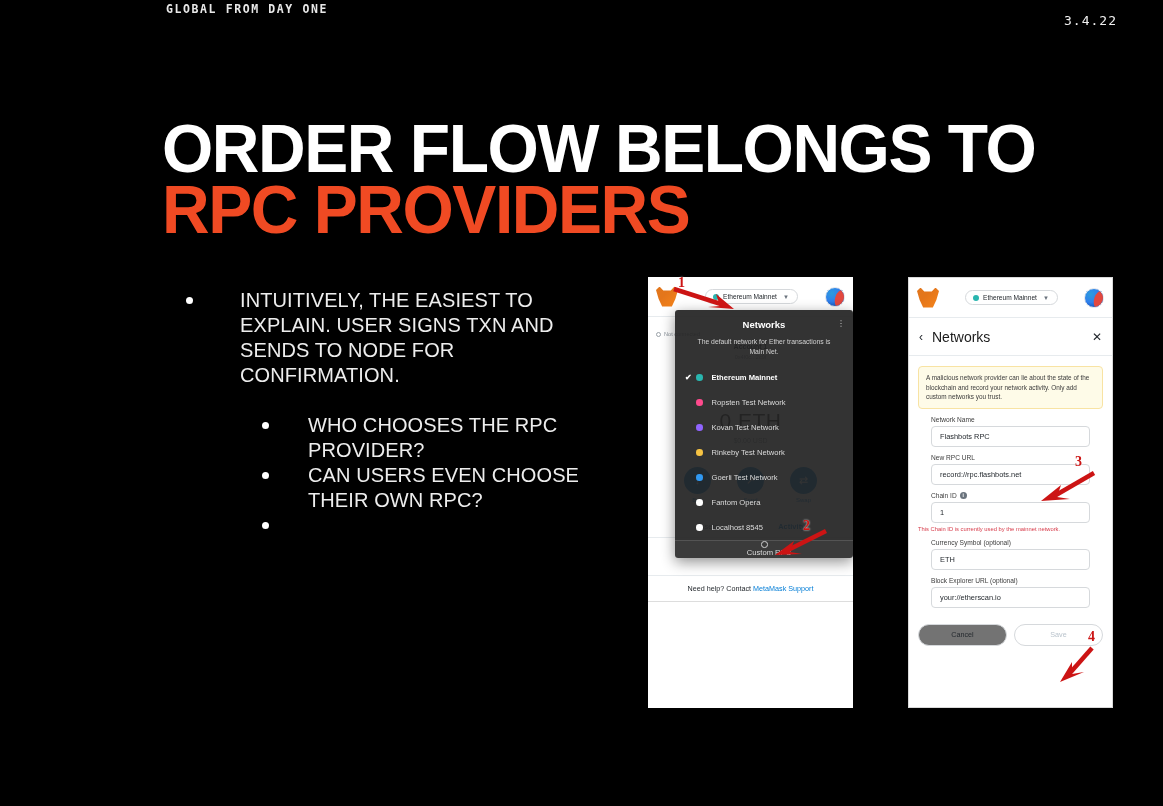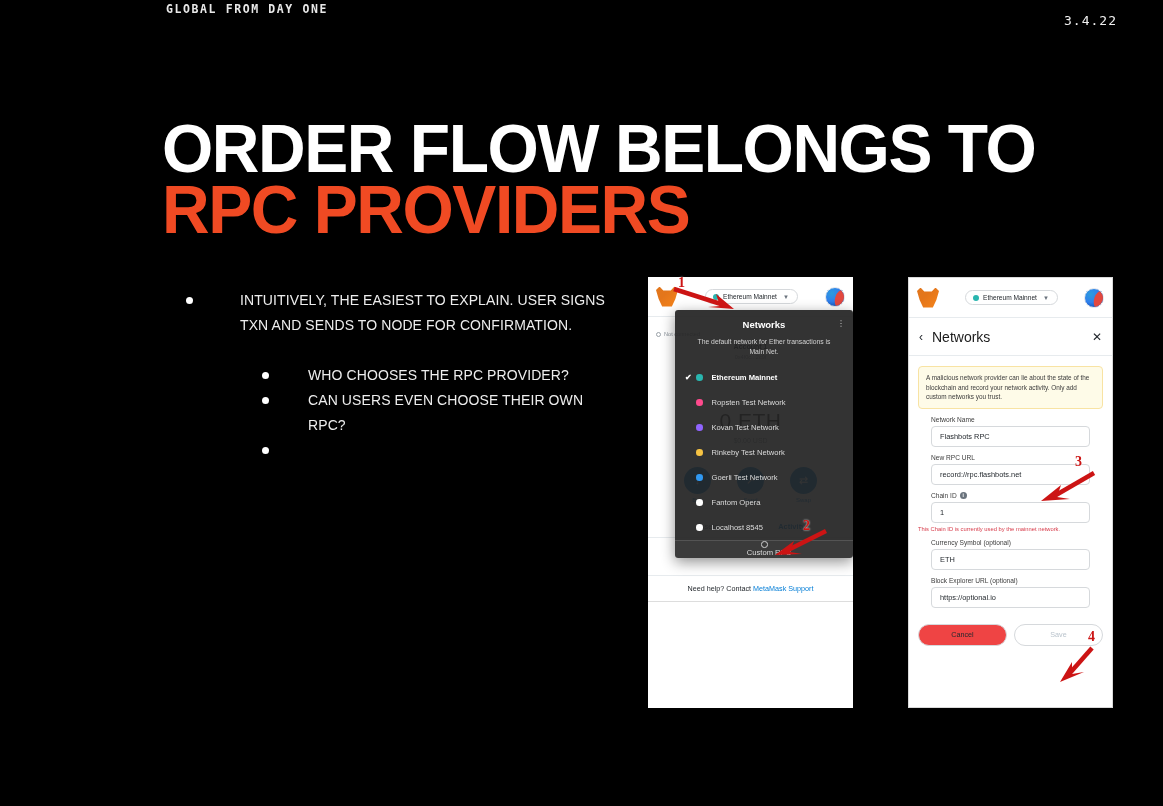--- a/index.html
+++ b/index.html
@@ -32,21 +32,21 @@
     font-weight: 700; font-size: 68px; line-height: 61px;
     letter-spacing: -1.5px;
     transform: scaleX(0.97); transform-origin: left top;
   }
   .title .l1 { color: #ffffff; display: block; }
   .title .l2 { color: #f04a23; display: block; }
 
   
   .body-copy {
     position: absolute; left: 186px; top: 288px; width: 430px;
-    color: #ededed; font-size: 14px; line-height: 25px;
+    color: #ededed; font-size: 20px; line-height: 25px;
     letter-spacing: 0.1px;
   }
   .b-row { display: flex; align-items: flex-start; }
   .b-dot {
     flex: 0 0 auto; width: 7px; height: 7px; border-radius: 50%;
     background: #ffffff; margin-top: 9px;
   }
   .lvl1 > .b-dot { margin-left: 0px; margin-right: 47px; }
   .lvl2 > .b-dot { margin-left: 76px; margin-right: 39px; }
   .b-text { flex: 1 1 auto; }
@@ -225,21 +225,21 @@
   }
   .ferr { font-size: 5.8px; color: #d73a49; padding: 3px 9px 0; }
   .btnrow {
     display: flex; gap: 7px; padding: 10px 9px 0; margin-top: 6px;
   }
   .btn {
     flex: 1; height: 22px; border-radius: 22px;
     display: flex; align-items: center; justify-content: center;
     font-size: 7.2px;
   }
-  .btn.cancel { background: #ef4444; border: 1px solid #d6d9dc; color: #24292e; }
+  .btn.cancel { background: #737373; border: 1px solid #d6d9dc; color: #24292e; }
   .btn.save { background: #fff; border: 1px solid #d6d9dc; color: #b9c3cc; }
 
   
   .anno-num {
     position: absolute; color: #cc1414; font-weight: 700;
     font-size: 14px; font-family: "Liberation Serif", serif;
     text-shadow: 0 0 2px #fff;
   }
   .anno-arrow { position: absolute; }
 </style>
@@ -410,21 +410,21 @@
     </div>
     <div class="ferr">This Chain ID is currently used by the mainnet network.</div>
 
     <div class="fgroup">
       <div class="flabel">Currency Symbol (optional)</div>
       <div class="finput">ETH</div>
     </div>
 
     <div class="fgroup">
       <div class="flabel">Block Explorer URL (optional)</div>
-      <div class="finput">https://optional.io</div>
+      <div class="finput">your://etherscan.io</div>
     </div>
 
     <div class="btnrow">
       <div class="btn cancel">Cancel</div>
       <div class="btn save">Save</div>
     </div>
   </div>
 
   <svg class="anno-arrow" style="left:672px; top:286px;" width="72" height="26" viewBox="0 0 72 26">
     <path d="M2,3 L52,19" stroke="#cc1414" stroke-width="4.5" fill="none"></path>

